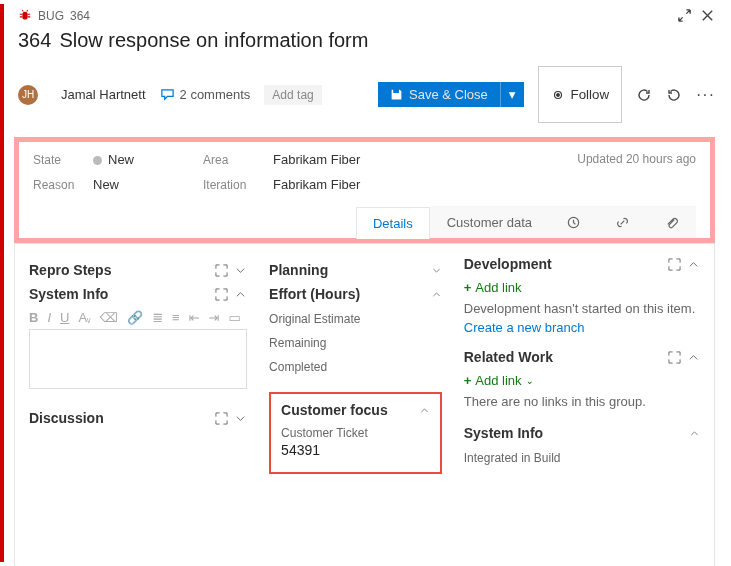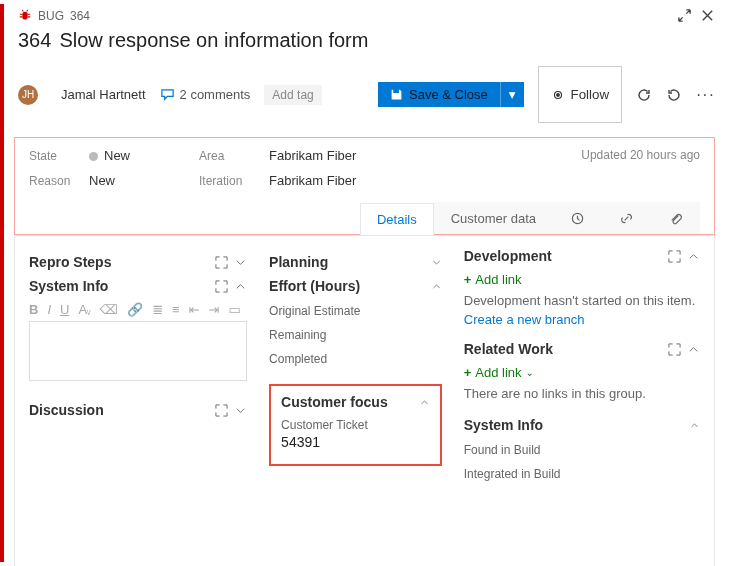--- a/index.html
+++ b/index.html
@@ -14,28 +14,28 @@
   h1.title { font-size: 20px; font-weight: 400; color: #222; margin-bottom: 14px; }
   h1.title .num { margin-right: 8px; }
   .toolbar { display: flex; align-items: center; gap: 14px; margin-bottom: 14px; }
   .avatar { width: 20px; height: 20px; border-radius: 50%; background: #b07040; color: #fff; font-size: 10px; display: flex; align-items: center; justify-content: center; }
   .assignee { display: flex; align-items: center; gap: 23px; font-size: 13px; }
   .comments { display: flex; align-items: center; gap: 5px; color: #555; font-size: 13px; }
   .comments svg { width: 15px; height: 15px; stroke: #0078d4; }
   .tag-btn { color: #888; font-size: 12px; background: #f3f3f3; border: none; padding: 3px 8px; cursor: pointer; }
   .spacer { flex: 1; }
   .save-group { display: flex; }
-  .save-btn { background: #0078d4; color: #0f172a; border: none; padding: 5px 12px; font-size: 13px; display: flex; align-items: center; gap: 6px; cursor: pointer; }
+  .save-btn { background: #0078d4; color: #e5e5e5; border: none; padding: 5px 12px; font-size: 13px; display: flex; align-items: center; gap: 6px; cursor: pointer; }
   .save-btn svg { width: 13px; height: 13px; fill: #fff; }
   .save-caret { background: #0078d4; border: none; border-left: 1px solid rgba(255,255,255,0.3); color: #fff; padding: 0 8px; cursor: pointer; }
   .follow-btn { background: #fff; border: 1px solid #ccc; padding: 20px 12px; display: flex; align-items: center; gap: 6px; cursor: pointer; color: #333; }
   .follow-btn svg { width: 14px; height: 14px; stroke:#333; fill:none;}
   .action-ic { width: 16px; height: 16px; stroke: #444; fill: none; cursor: pointer; }
   .more { font-size: 16px; letter-spacing: 1px; color: #444; cursor: pointer; }
-  .meta-box { border: 1px solid #fca5a5; padding: 10px 14px 0 14px; margin-left:-4px; }
+  .meta-box { border: 5px solid #fca5a5; padding: 10px 14px 0 14px; margin-left:-4px; }
   .meta-top { display: flex; justify-content: space-between; }
   .meta-grid { display: grid; grid-template-columns: 60px 110px 70px 200px; row-gap: 10px; font-size: 13px; align-items: center; }
   .meta-label { color: #888; font-size: 12px; }
   .meta-val { color: #333; }
   .state-dot { display: inline-block; width: 9px; height: 9px; border-radius: 50%; background: #bbb; margin-right: 6px; vertical-align: middle; }
   .updated { font-size: 12px; color: #888; }
   .tabs { display: flex; justify-content: flex-end; margin-top: 14px; gap:0;}
   .tab { padding: 8px 16px; font-size: 13px; color: #666; border: 1px solid transparent; border-bottom:none; display:flex; align-items:center;}
   .tab.active { color: #0078d4; border-color: #e6e6e6; border-bottom-color:#fff; background:#fff; position:relative; top:1px;}
   .tab.gray { background:#f8f8f8;}
@@ -286,18 +286,17 @@
           <span style="font-size:10px;">⌄</span>
         </div>
       <div class="muted">There are no links in this group.</div>
 
       <div class="sub-head" style="margin-top:16px;">
         <span>System Info</span>
         <svg viewBox="0 0 14 14">
             <path d="M3 9l4-4 4 4"></path>
           </svg>
       </div>
-      <div class="field-lbl">Found in Build</div>
       <div class="field-lbl">Integrated in Build</div>
     </div>
   </div>
 
 </div>
 
 </body></html>

